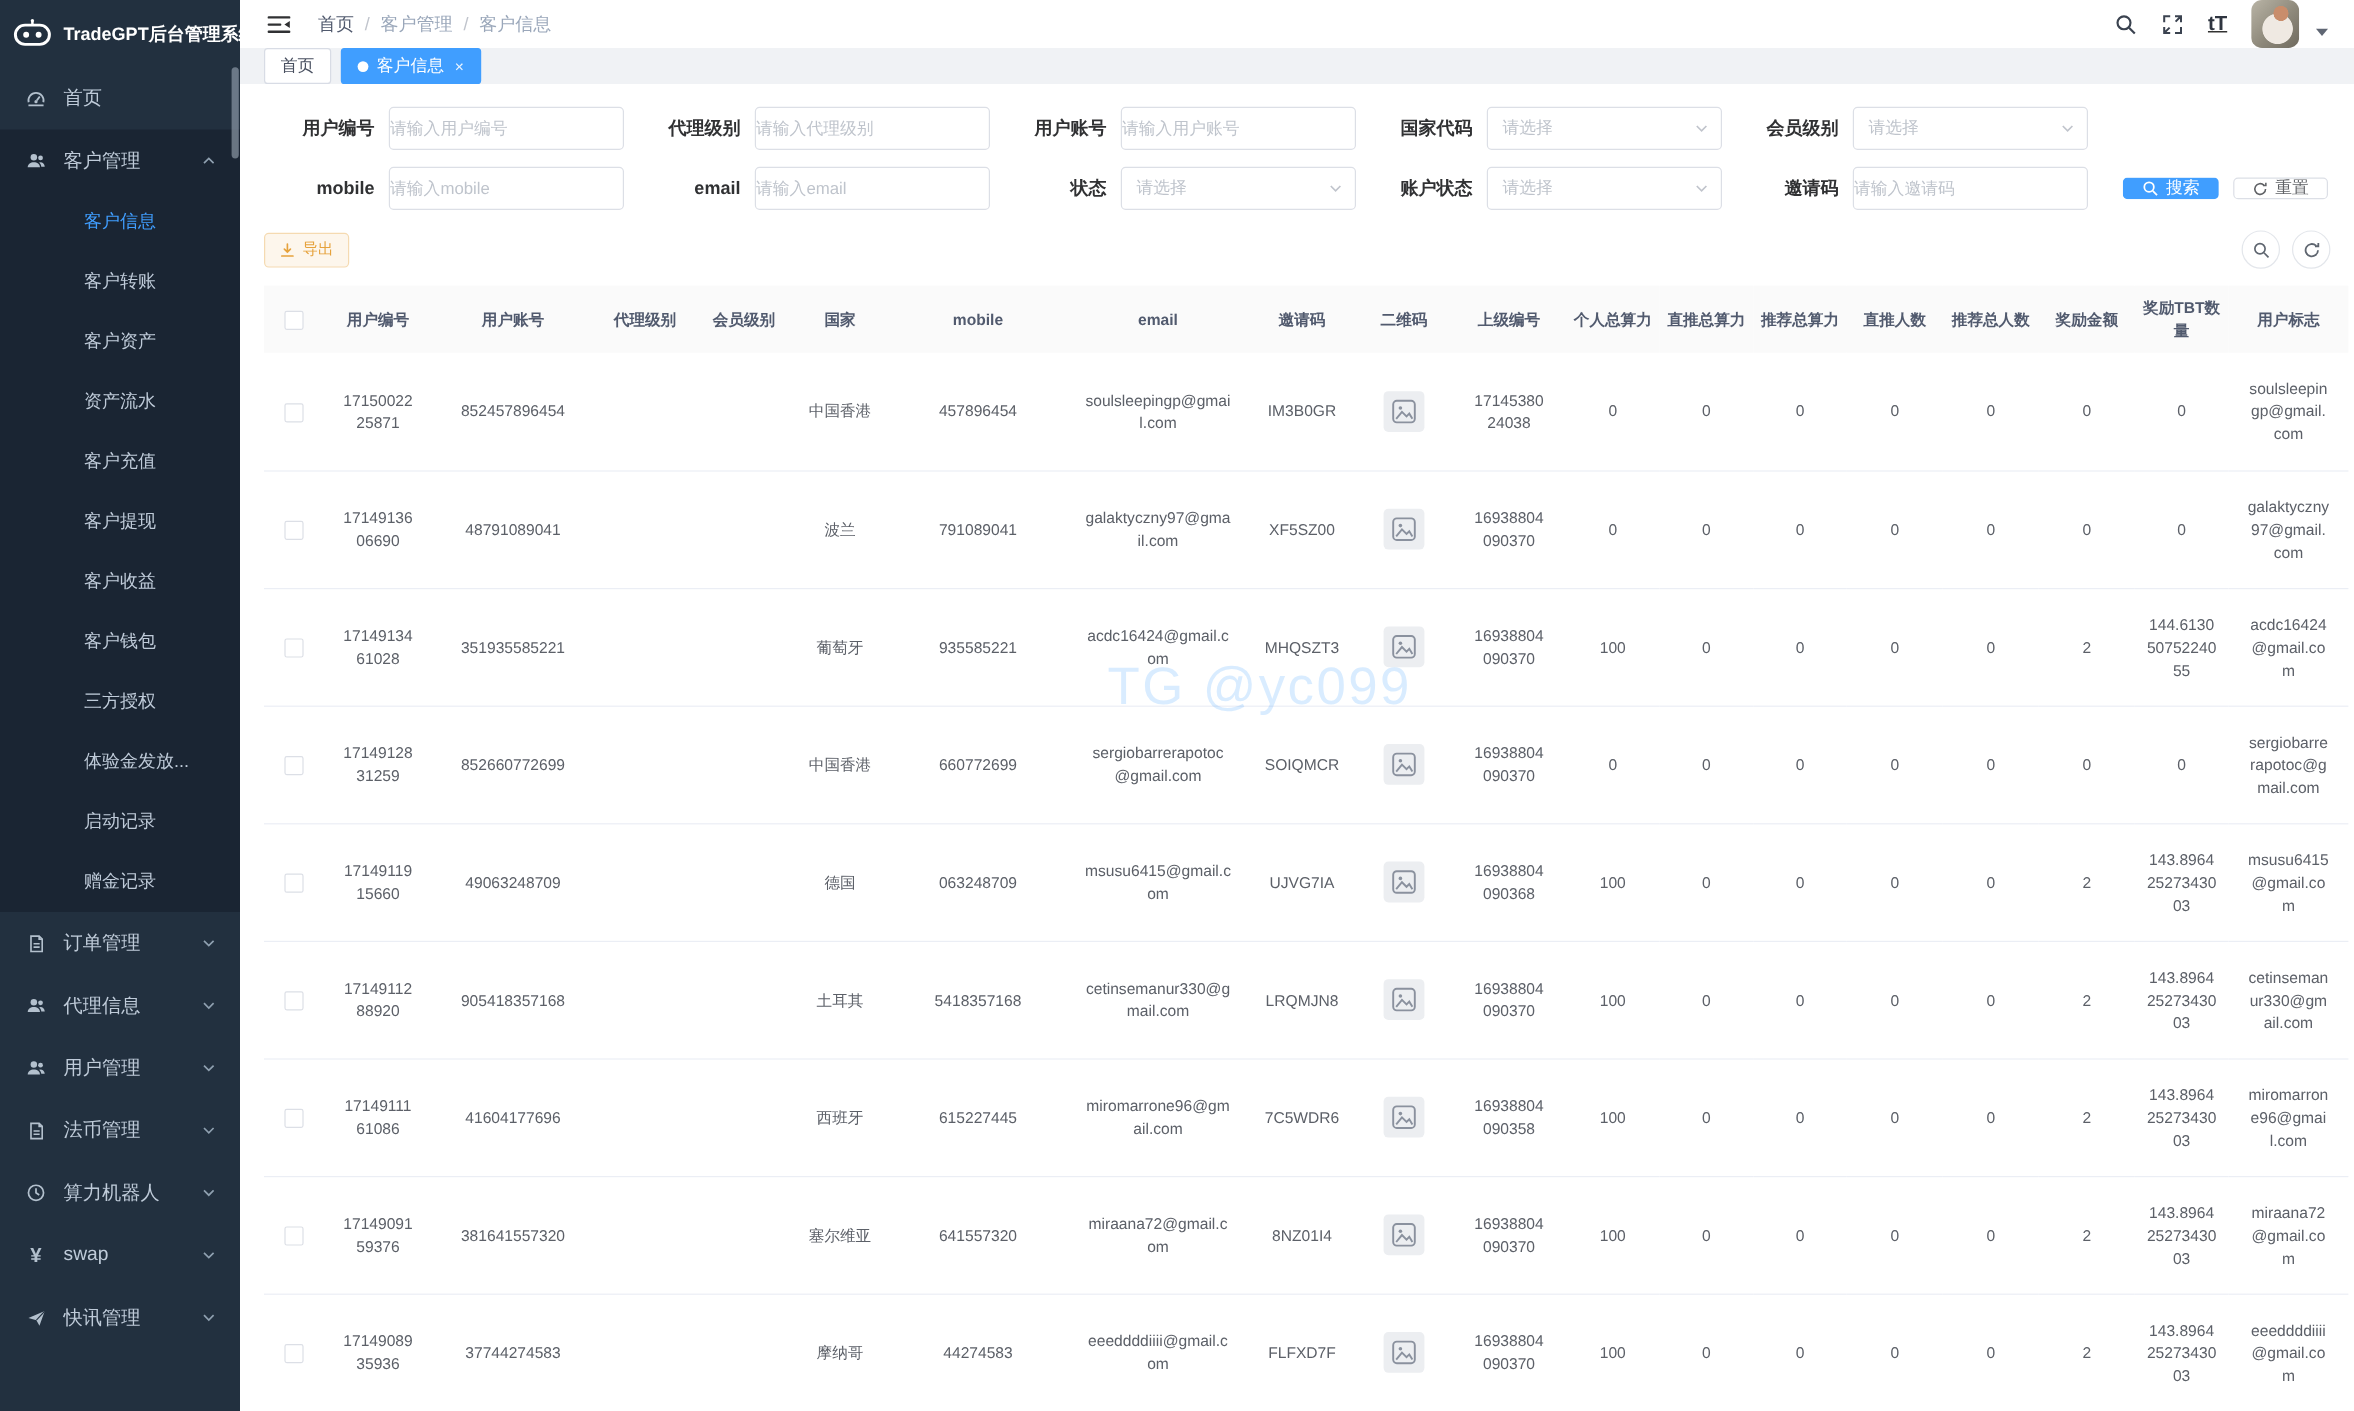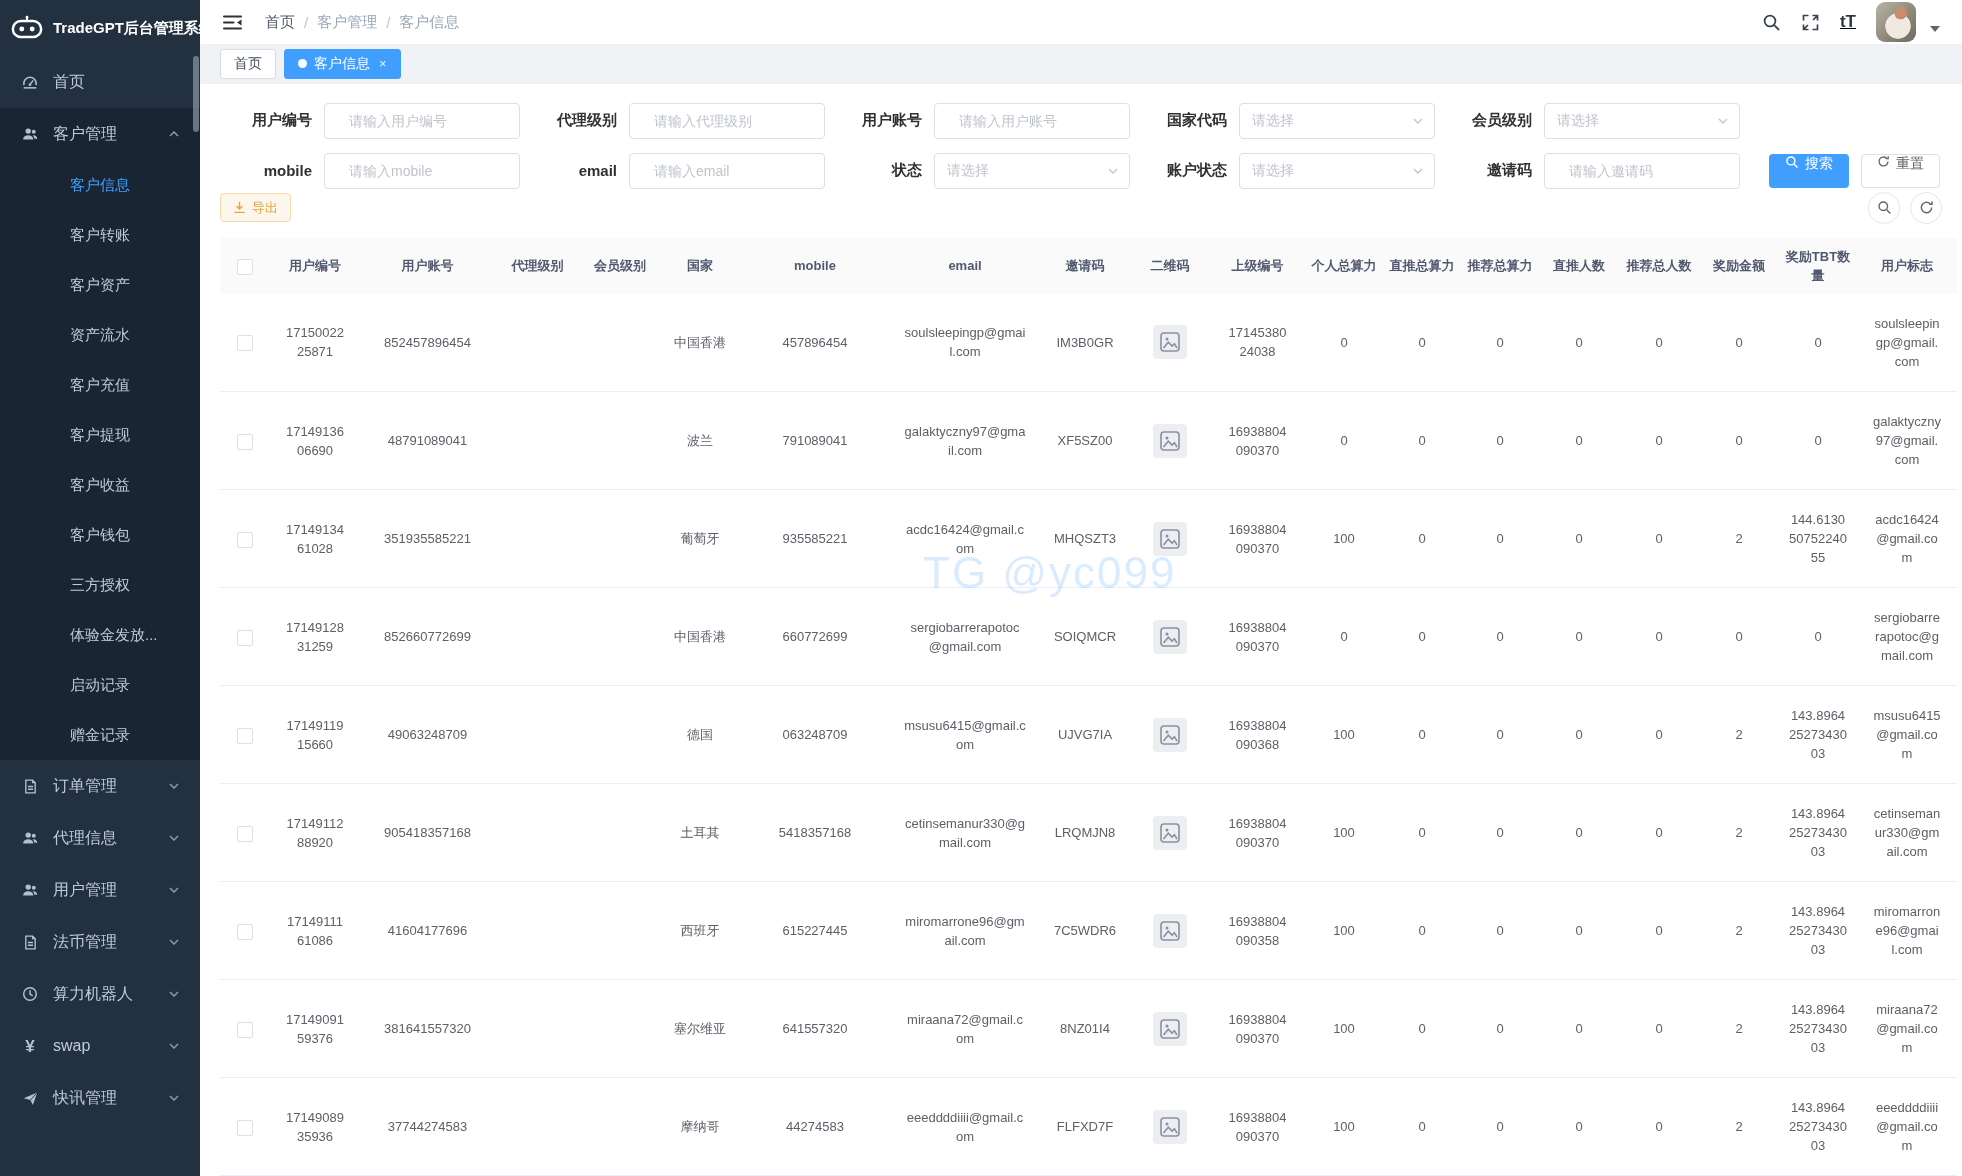--- a/index.html
+++ b/index.html
@@ -51,35 +51,35 @@
 
   .content { flex:1; padding:19px 20px 0; position:relative; }
 
   
   .filter-wrap { display:flex; flex-wrap:wrap; row-gap:14px; align-items:center; }
   .f-group { display:flex; align-items:center; width:305px; }
   .f-label { width:92px; text-align:right; font-size:15px; font-weight:bold; color:#303133;
     margin-right:12px; white-space:nowrap; }
   .f-control { position:relative; width:196px; }
   .f-input { width:196px; height:36px; border:1px solid #dcdfe6; border-radius:4px;
-    padding:0 24px; font-size:14px; color:#606266; outline:none;
+    padding:0 0; font-size:14px; color:#606266; outline:none;
     font-family:"Liberation Sans","DejaVu Sans",sans-serif; }
   .f-input::placeholder { color:#bfc4cc; }
   .f-select { width:196px; height:36px; border:1px solid #dcdfe6; border-radius:4px;
     display:flex; align-items:center; justify-content:space-between; padding:0 10px 0 12px;
     font-size:14px; color:#bfc4cc; cursor:pointer; background:#fff; }
   .f-select .sel-chev { color:#c0c4cc; display:flex; }
   .f-buttons { display:flex; align-items:center; gap:12px; margin-left:24px; }
-  .btn { height:34px; display:inline-flex; align-items:flex-start; gap:6px; padding:0 15px;
+  .btn { height:18px; display:inline-flex; align-items:center; gap:6px; padding:0 15px;
     border-radius:4px; font-size:14px; cursor:pointer; border:1px solid transparent; }
   .btn-primary { background:#409eff; color:#fff; }
   .btn-plain { background:#fff; border-color:#dcdfe6; color:#606266; }
 
   
-  .toolbar { display:flex; align-items:center; margin-top:3px; }
+  .toolbar { display:flex; align-items:center; margin-top:17px; }
   .btn-export { height:29px; padding:0 12px; display:inline-flex; align-items:center; gap:6px;
     background:#fdf6ec; border:1px solid #f5dab1; color:#e6a23c; border-radius:4px;
     font-size:13px; cursor:pointer; }
   .tool-circles { margin-left:auto; display:flex; gap:10px; }
   .circle-btn { width:32px; height:32px; border-radius:50%; border:1px solid #e3e6eb;
     display:flex; align-items:center; justify-content:center; color:#5f6670; cursor:pointer; background:#fff; }
 
   
   table { width:100%; border-collapse:collapse; table-layout:fixed; margin-top:14px; }
   thead th { background:#fafafa; font-size:13px; color:#515a6e; font-weight:bold;

